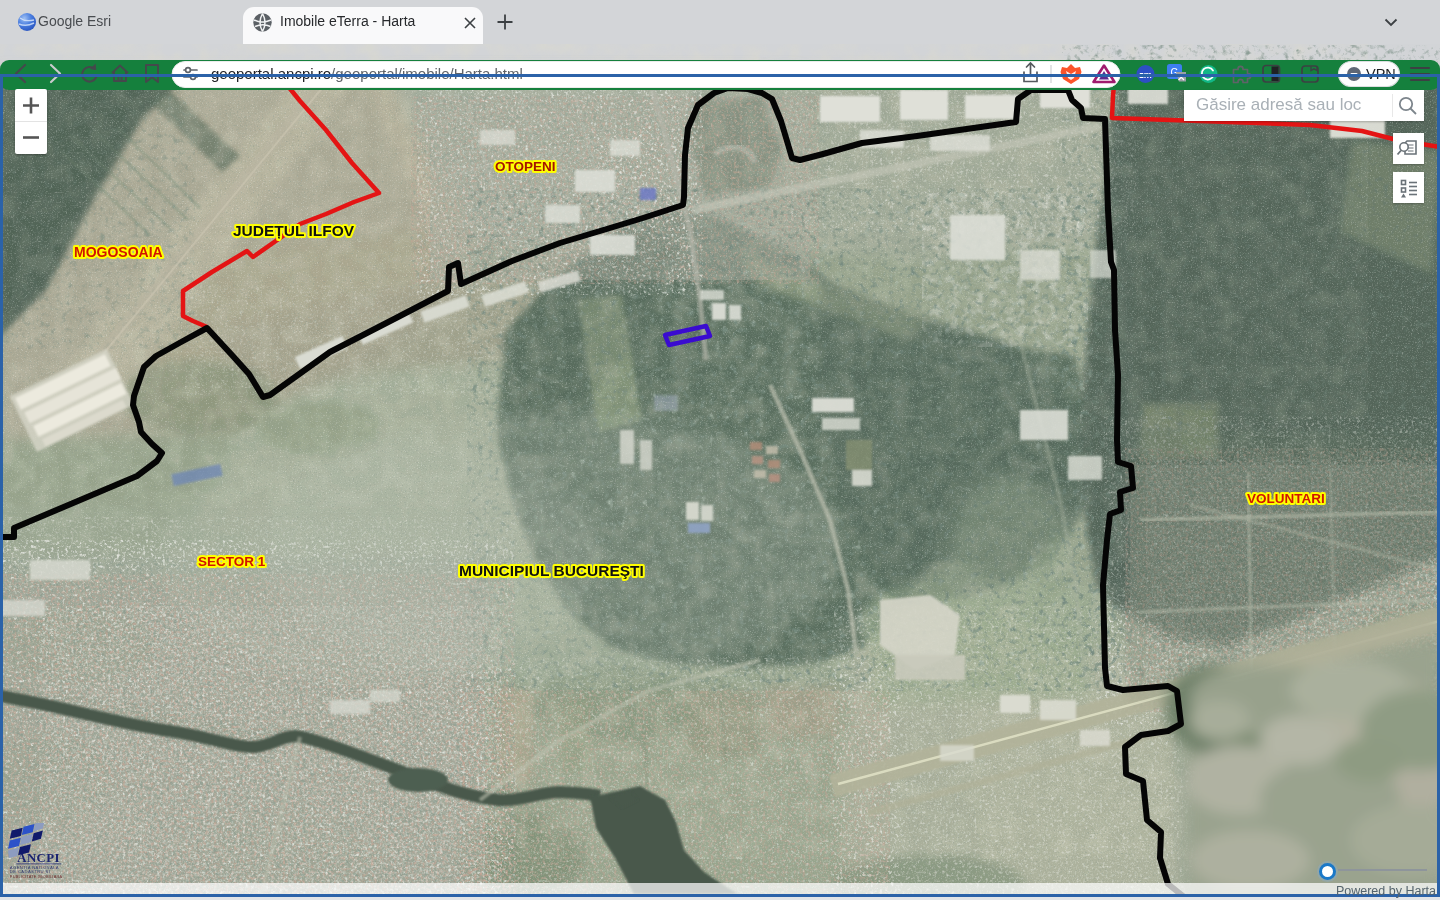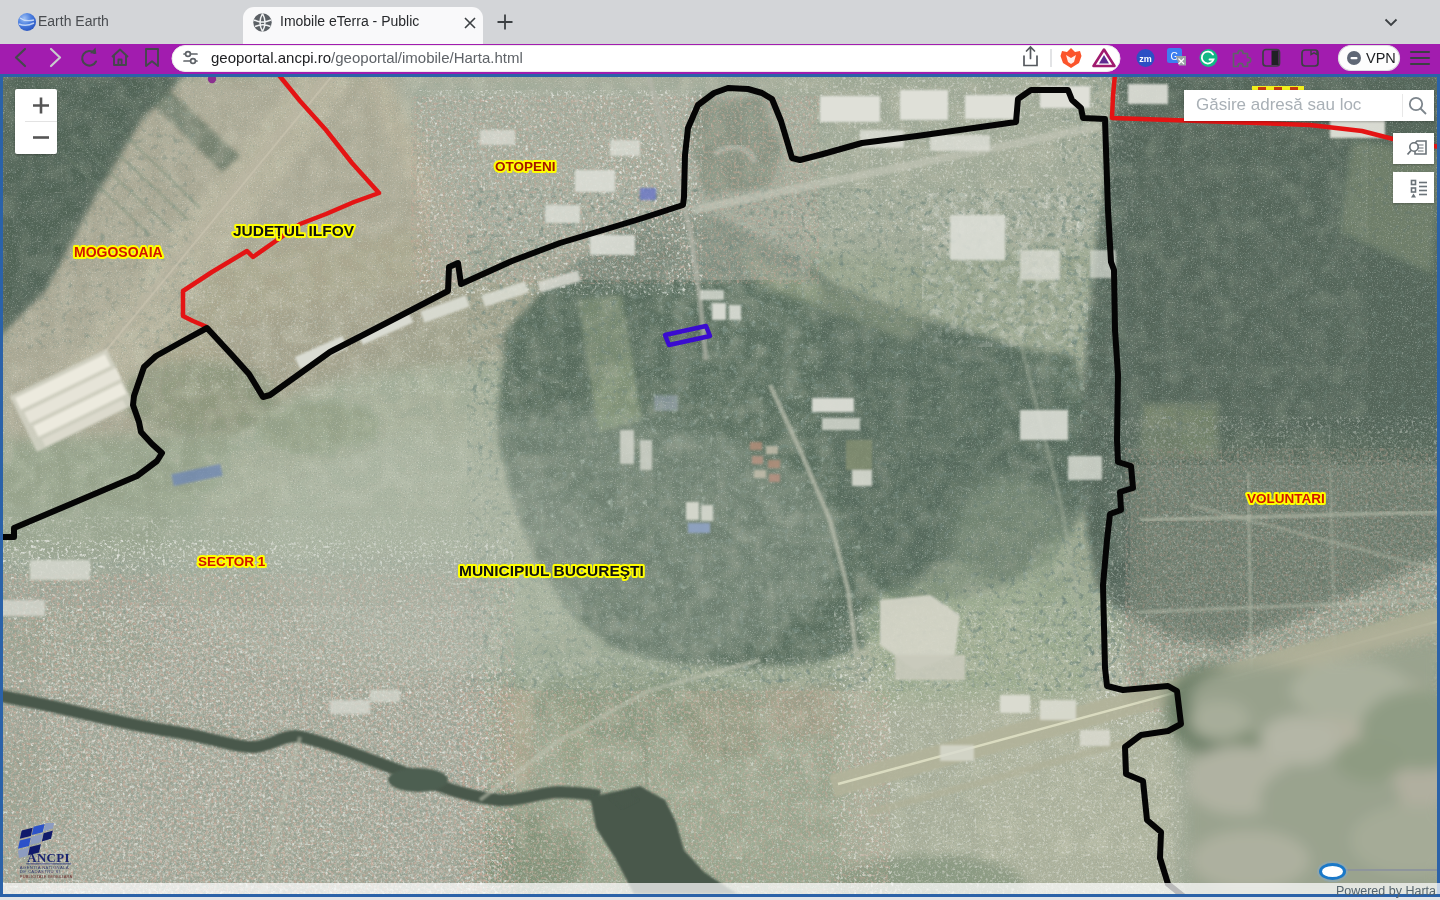--- a/index.html
+++ b/index.html
@@ -1,24 +1,24 @@
 <!DOCTYPE html>
 <html><head>
 <meta charset="utf-8">
 <style>
   html,body{margin:0;padding:0;width:1440px;height:900px;overflow:hidden;
     font-family:"Liberation Sans",sans-serif;background:#d2d4d7;}
   #map{position:absolute;top:0;left:0;z-index:1;}
   #chrome{position:absolute;top:0;left:0;width:1440px;height:74px;z-index:10;}
   #tabbar{position:absolute;top:0;left:0;width:1440px;height:44px;background:#d3d5d8;}
-  #toolbar{position:absolute;top:44px;left:0;width:1440px;height:30px;background:#a21caf;}
+  #toolbar{position:absolute;top:60px;left:0;width:1440px;height:30px;background:#15803d;border-radius:9px;}
   #mapborder{position:absolute;top:74px;left:0;width:1440px;height:823px;z-index:45;
     border:3px solid #2b62a8;box-sizing:border-box;pointer-events:none;}
   #botstrip{position:absolute;top:897px;left:0;width:1440px;height:3px;background:#e2e4e7;z-index:46;}
-  .ui{position:absolute;z-index:50;padding-left:10px;}
+  .ui{position:absolute;z-index:50;}
 </style>
 </head>
 <body>
 <svg id="map" width="1440" height="900" viewBox="0 0 1440 900" xmlns="http://www.w3.org/2000/svg">
 <defs>
   <filter id="b1">
         <feGaussianBlur stdDeviation="1"></feGaussianBlur>
       </filter>
   <filter id="b2">
         <feGaussianBlur stdDeviation="2"></feGaussianBlur>
@@ -415,27 +415,27 @@
       <defs>
           <radialGradient id="globeg" cx="35%" cy="30%" r="75%">
         <stop offset="0" stop-color="#9fc0f2"></stop>
             <stop offset="0.5" stop-color="#4b7fe0"></stop>
             <stop offset="1" stop-color="#2a55c0"></stop>
           </radialGradient>
         </defs>
       <circle cx="17" cy="17" r="9" fill="url(#globeg)"></circle>
       <path d="M10,13 q5,4 14,2 M9,19 q7,3 15,-1" stroke="#dce8fb" stroke-width="1.4" fill="none" opacity="0.8"></path>
     </svg>
-    <span style="position:absolute;left:38px;top:13px;font-size:14px;color:#494c50;">Earth Earth</span>
+    <span style="position:absolute;left:38px;top:13px;font-size:14px;color:#494c50;">Google Esri</span>
     <div style="position:absolute;left:243px;top:7px;width:240px;height:37px;background:#f9f9fa;border-radius:11px 11px 0 0;"></div>
     <svg width="21" height="21" style="position:absolute;left:252px;top:12px" viewBox="0 0 21 21">
       <circle cx="10.5" cy="10.5" r="9.2" fill="#5b6065"></circle>
       <path d="M2,8 q8,4 17,0 M3,14.5 q8,-3.5 15.5,0 M10.5,1.5 q-5,9 0,18 M10.5,1.5 q5,9 0,18" stroke="#f2f3f4" stroke-width="1.5" fill="none"></path>
     </svg>
-    <span style="position:absolute;left:280px;top:13px;font-size:14px;color:#27292c;">Imobile eTerra - Public</span>
+    <span style="position:absolute;left:280px;top:13px;font-size:14px;color:#27292c;">Imobile eTerra - Harta</span>
     <svg width="14" height="14" style="position:absolute;left:463px;top:16px" viewBox="0 0 14 14">
       <path d="M2,2 L12,12 M12,2 L2,12" stroke="#3c4043" stroke-width="1.6"></path>
     </svg>
     <svg width="18" height="18" style="position:absolute;left:496px;top:13px" viewBox="0 0 18 18">
       <path d="M9,1.5 L9,16.5 M1.5,9 L16.5,9" stroke="#3c4043" stroke-width="1.8"></path>
     </svg>
     <svg width="14" height="9" style="position:absolute;left:1384px;top:18px" viewBox="0 0 14 9">
       <path d="M1.5,1.5 L7,7 L12.5,1.5" stroke="#3c4043" stroke-width="1.8" fill="none"></path>
     </svg>
   </div>

